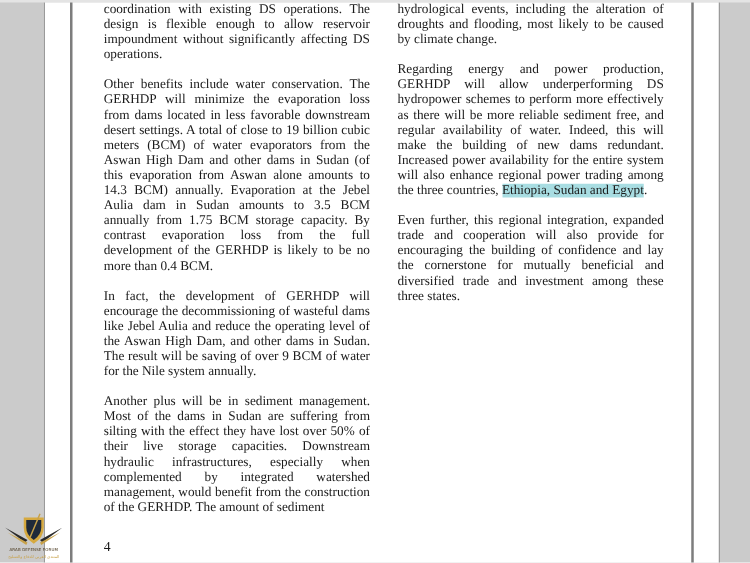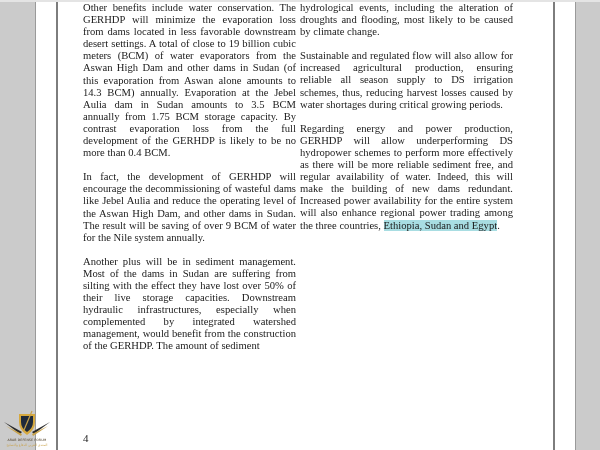--- a/index.html
+++ b/index.html
@@ -28,21 +28,21 @@
   .margin-line.right { left: 553px; }
 
   .column {
     position: absolute; top: 2px;
     width: 213px;
     font-size: 10.6px;
     line-height: 12.1px;
     color: #1a1a1a;
   }
   .column.left { left: 83px; }
-  .column.right { left: 300px; }
+  .column.right { left: 318px; }
   .para {
     margin: 0 0 12px 0;
     text-align: justify;
     hyphens: none;
   }
   .highlight {
     background: #a8dde2;
   }
   .page-number {
     position: absolute; left: 83px; top: 432px;
@@ -61,29 +61,30 @@
 </style>
 </head>
 <body>
 
 <div class="top-strip"></div>
 <div class="page"></div>
 <div class="margin-line left"></div>
 <div class="margin-line right"></div>
 
 <div class="column left">
+  <p class="para">coordination with existing DS operations.  The design is flexible enough to allow reservoir impoundment without significantly affecting DS operations.</p>
   <p class="para">Other benefits include water conservation.  The GERHDP will minimize the evaporation loss from dams located in less favorable downstream desert settings.  A total of close to 19 billion cubic meters (BCM) of water evaporators from the Aswan High Dam and other dams in Sudan (of this evaporation from Aswan alone amounts to 14.3 BCM) annually.  Evaporation at the Jebel Aulia dam in Sudan amounts to 3.5 BCM annually from 1.75 BCM storage capacity.  By contrast evaporation loss from the full development of the GERHDP is likely to be no more than 0.4 BCM.</p>
   <p class="para">In fact, the development of GERHDP will encourage the decommissioning of wasteful dams like Jebel Aulia and reduce the operating level of the Aswan High Dam, and other dams in Sudan. The result will be saving of over 9 BCM of water for the Nile system annually.</p>
   <p class="para">Another plus will be in sediment management. Most of the dams in Sudan are suffering from silting with the effect they have lost over 50% of their live storage capacities.  Downstream hydraulic infrastructures, especially when complemented by integrated watershed management, would benefit from the construction of the GERHDP.  The amount of sediment</p>
 </div>
 
 <div class="column right">
   <p class="para">hydrological events, including the alteration of droughts and flooding, most likely to be caused by climate change.</p>
-  <p class="para">Sustainable and regulated flow will also allow for increased agricultural production, ensuring reliable all season supply to DS irrigation schemes, thus, reducing harvest losses caused by water shortages during critical growing periods.</p>
   <p class="para"><span>Regarding energy and power production, GERHDP will allow underperforming DS hydropower schemes to perform more effectively as there will be more reliable sediment free, and regular availability of water.  Indeed, this will make the building of new dams redundant. Increased power availability for the entire system will also enhance regional power trading among the three countries, </span><span class="highlight" style="background: rgb(168, 221, 226);">Ethiopia, Sudan and Egypt</span><span>.</span></p>
+  <p class="para">Even further, this regional integration, expanded trade and cooperation will also provide for encouraging the building of confidence and lay the cornerstone for mutually beneficial and diversified trade and investment among these three states.</p>
 </div>
 
 <div class="page-number">4</div>
 
 <div class="watermark">
   <svg width="50" height="32" viewBox="0 0 50 32">
     <path d="M2 14 L20 24 L18 26 Z" fill="#2a2a2a"></path>
     <path d="M4 18 L20 26 L19 28 Z" fill="#c8a24a"></path>
     <path d="M48 14 L30 24 L32 26 Z" fill="#2a2a2a"></path>
     <path d="M46 18 L30 26 L31 28 Z" fill="#c8a24a"></path>

